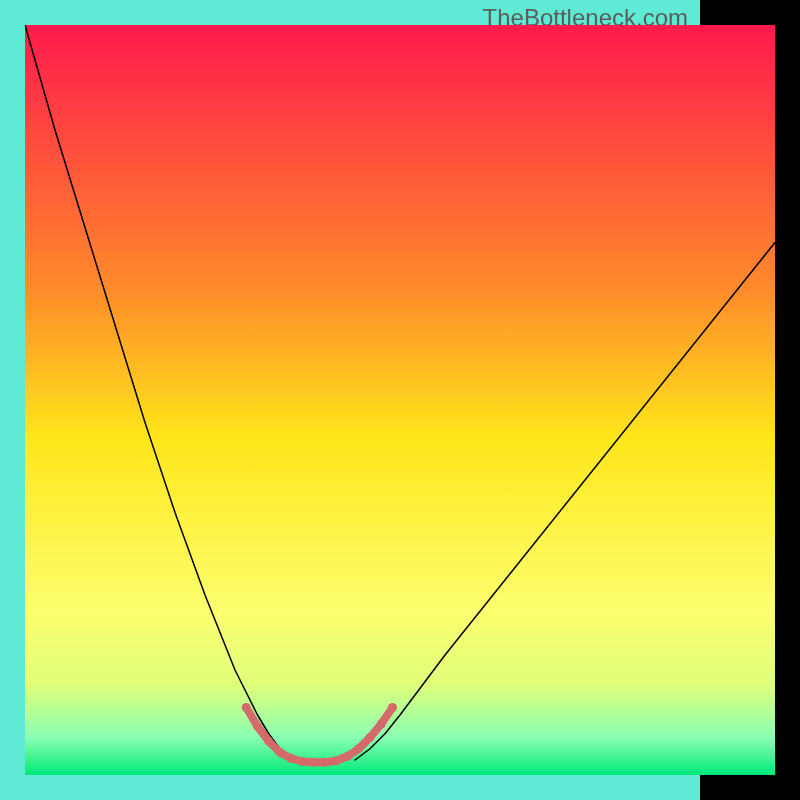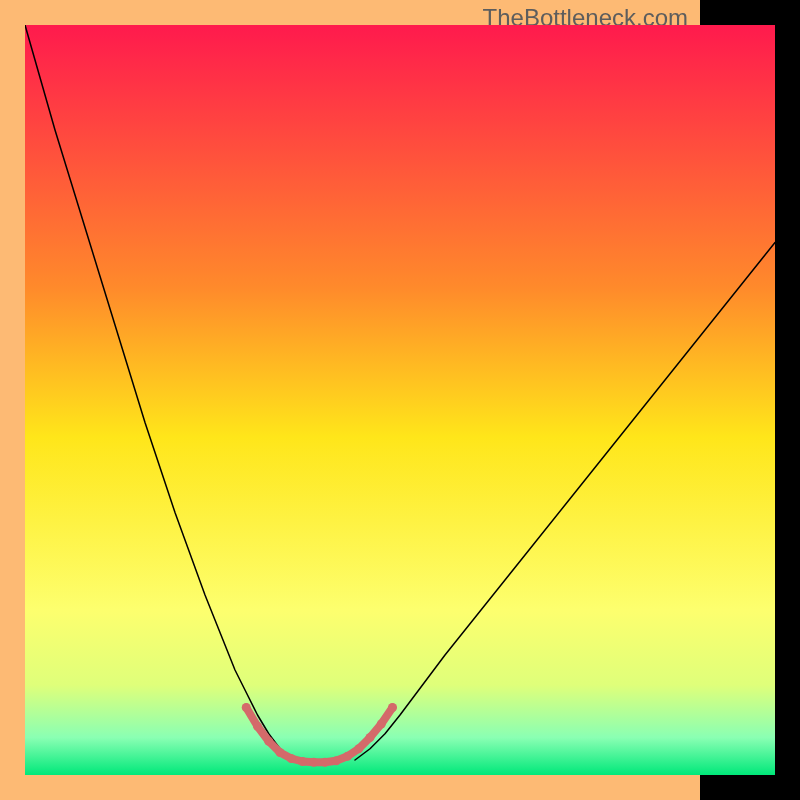--- a/index.html
+++ b/index.html
@@ -1,20 +1,20 @@
 <!DOCTYPE html>
 <html><head>
 <meta charset="utf-8">
 <style>
   * { margin: 0; padding: 0; box-sizing: border-box; }
   html, body { width: 800px; height: 800px; background: #000; overflow: hidden; }
   .outer {
     width: 700px;
     height: 800px;
-    background: #fdba74;
+    background: #5eead4;
     position: relative;
   }
   .watermark {
     position: absolute;
     top: 4px;
     right: 12px;
     font-family: Arial, Helvetica, sans-serif;
     font-size: 24px;
     font-weight: 400;
     color: #5d5d5d;

